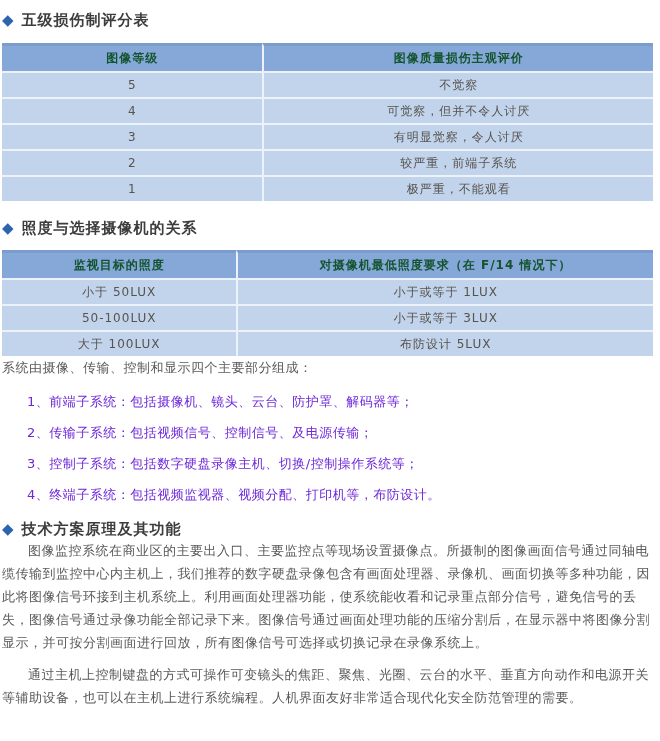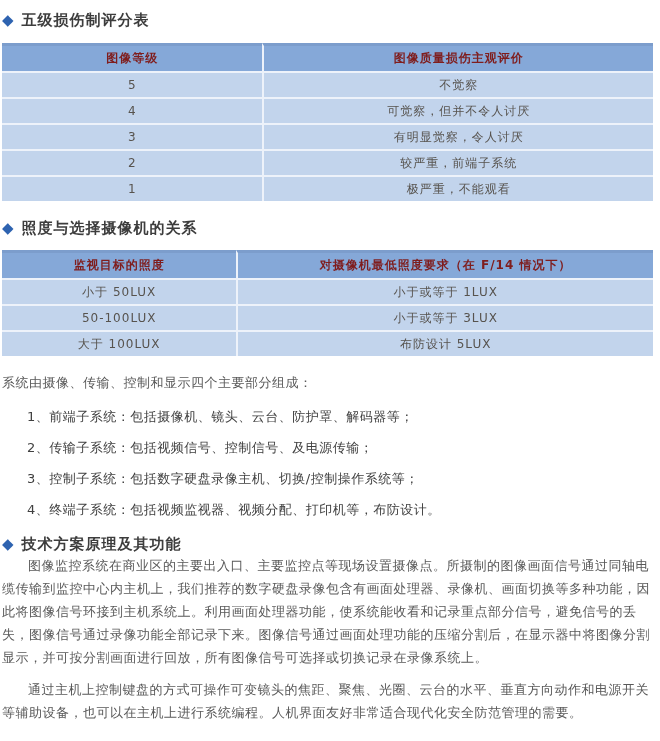--- a/index.html
+++ b/index.html
@@ -35,21 +35,21 @@
     letter-spacing: 0;
   }
   table.blue-table {
     border-collapse: separate;
     border-spacing: 0;
     width: 651px;
     table-layout: fixed;
   }
   table.blue-table th {
     background: #85a8d8;
-    color: #7f1d1d;
+    color: #14532d;
     font-weight: bold;
     font-size: 12px;
     height: 25px;
     text-align: center;
     border-top: 3px solid #7c9dcc;
     padding: 0 4px;
     letter-spacing: 1px;
   }
   table.blue-table td {
     background: #c2d4ec;
@@ -72,32 +72,32 @@
   .para {
     font-size: 13px;
     line-height: 23px;
     color: #595959;
     margin: 0;
     letter-spacing: 0.5px;
   }
   .indent2 { text-indent: 2em; }
   .list-item {
     font-size: 13px;
-    color: #404040;
+    color: #6d28d9;
     margin: 0 0 0 25px;
     line-height: 16px;
     letter-spacing: 0.5px;
   }
   
   .mt-h1   { margin-top: 2px; }
   .mt-tbl1 { margin-top: 13px; }
   .mt-note { margin-top: 13px; }
   .mt-h2   { margin-top: 17px; }
   .mt-tbl2 { margin-top: 12px; border-radius: 20px; }
-  .mt-sys  { margin-top: 15px; }
+  .mt-sys  { }
   .mt-item { margin-top: 15px; }
   .mt-h3   { margin-top: 16px; }
   .mt-p1   { }
   .mt-p2   { margin-top: 9px; }
 </style>
 </head>
 <body>
 
 <div class="page">
 

